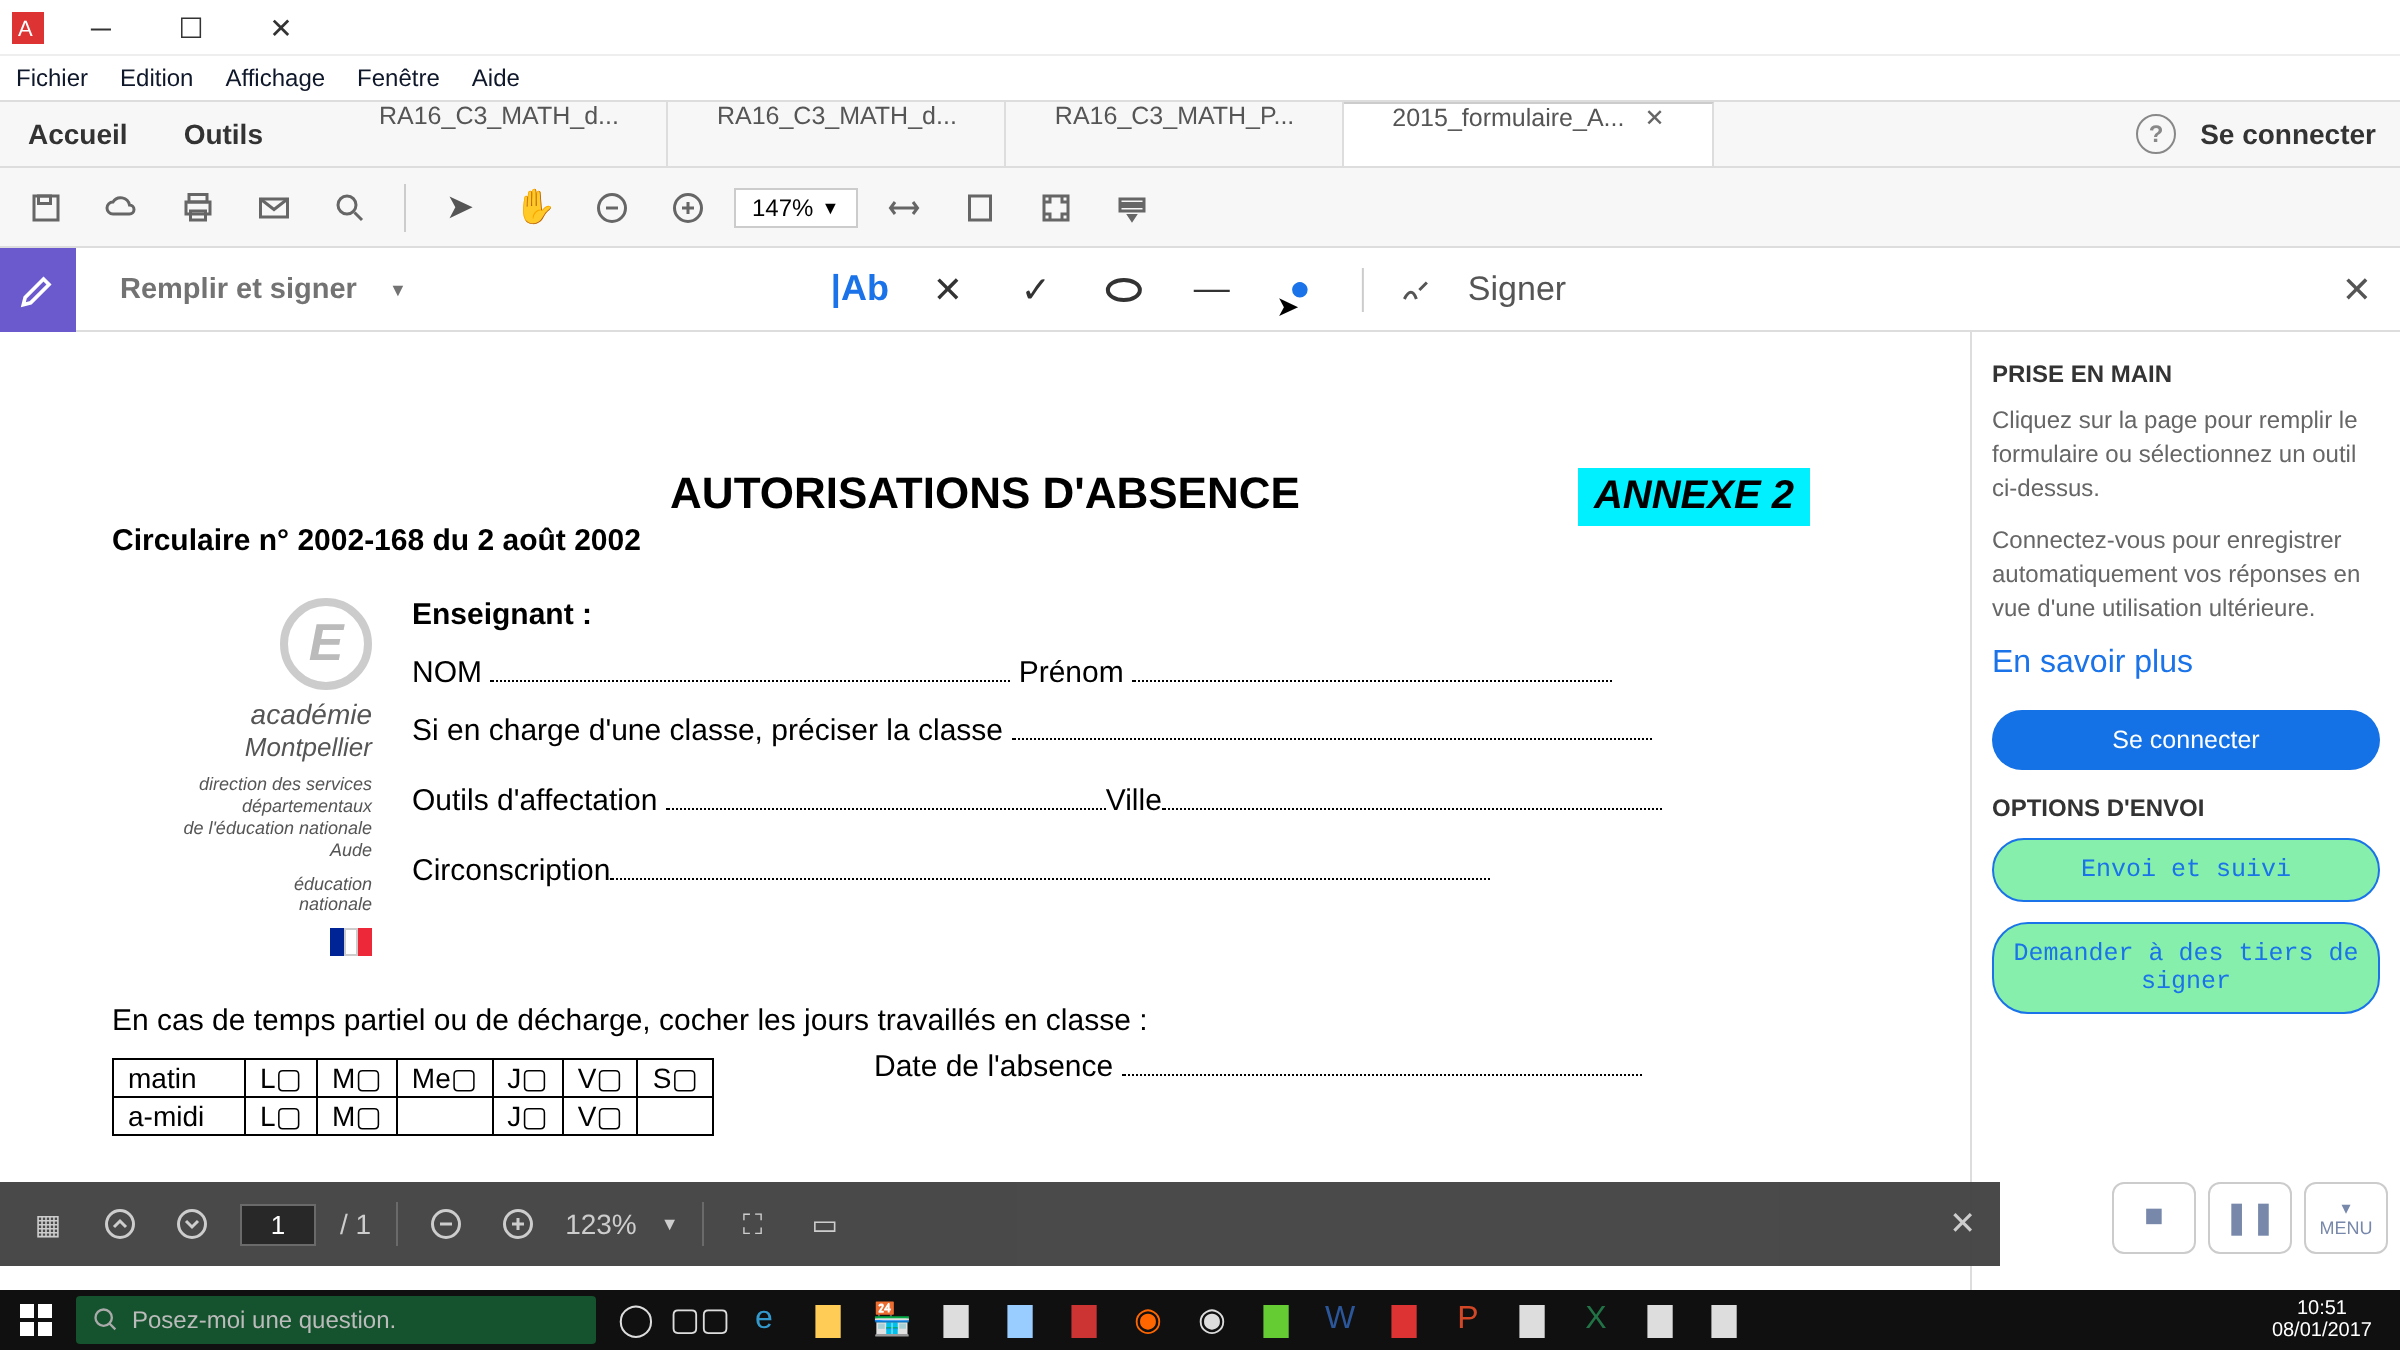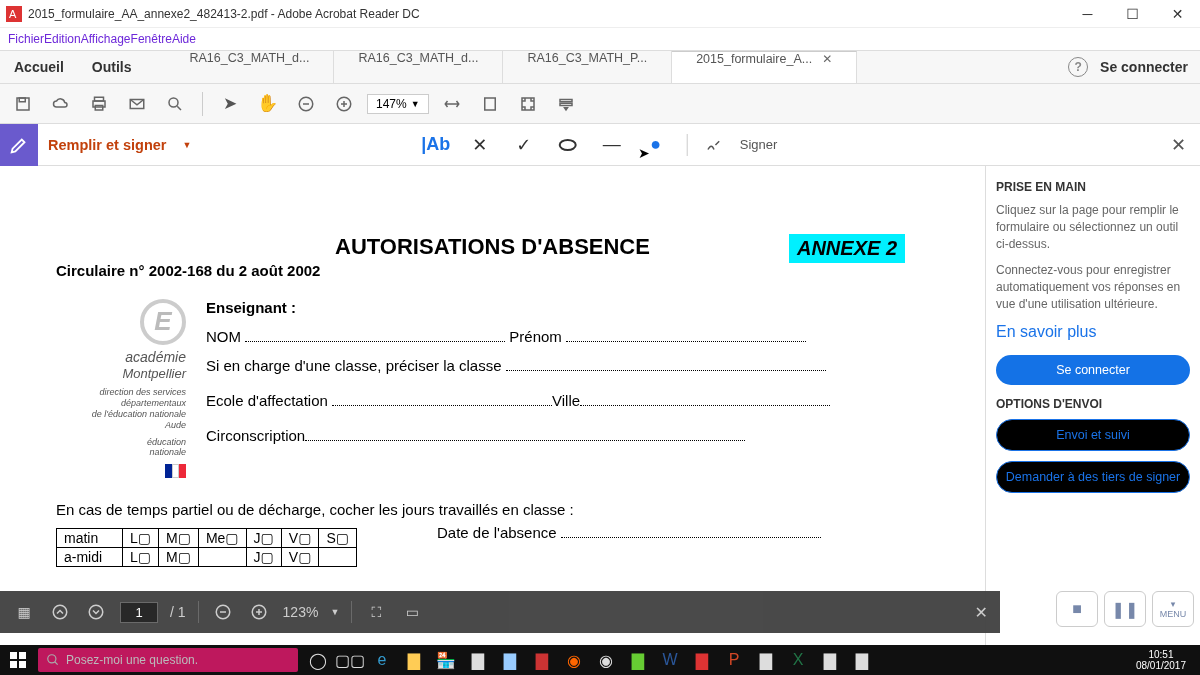--- a/index.html
+++ b/index.html
@@ -2,70 +2,70 @@
 <html><head>
 <meta charset="utf-8">
 <style>
 * { margin: 0; padding: 0; box-sizing: border-box; font-family: "Segoe UI", Tahoma, sans-serif; }
 body { width: 1200px; height: 675px; overflow: hidden; background: #fff; position: relative; }
 .titlebar { height: 28px; background: #fff; display: flex; align-items: center; padding-left: 6px; border-bottom: 1px solid #eee; }
 .titlebar .tb-icon { width: 16px; height: 16px; margin-right: 6px; }
 .titlebar .tb-title { font-size: 12px; color: #333; flex: 1; }
 .titlebar .win-btns { display: flex; }
 .titlebar .win-btn { width: 45px; height: 28px; display: flex; align-items: center; justify-content: center; font-size: 14px; color: #333; }
-.menubar { height: 22px; background: #fff; display: flex; align-items: center; padding-left: 8px; font-size: 12px; color: #6d28d9; }
+.menubar { height: 22px; background: #fff; display: flex; align-items: center; padding-left: 8px; font-size: 12px; color: #0f172a; gap: 16px; }
 .home-tools-bar { height: 34px; background: #f7f7f7; border-top: 1px solid #ddd; border-bottom: 1px solid #ddd; display: flex; align-items: center; }
 .home-tools-bar .ht-btn { padding: 0 14px; height: 100%; display: flex; align-items: center; font-size: 14px; font-weight: 600; color: #333; }
 .doc-tabs { display: flex; flex: 1; margin-left: 20px; height: 100%; }
 .doc-tab { padding: 0 24px; height: 100%; display: flex; align-items: flex-start; font-size: 12.5px; color: #555; border-right: 1px solid #ddd; position: relative; }
 .doc-tab.active { background: #fff; border-top: 1px solid #ccc; }
 .doc-tab .close-x { margin-left: 10px; font-size: 12px; color: #666; }
 .right-links { display: flex; align-items: center; gap: 12px; padding-right: 12px; font-size: 14px; font-weight: 600; color: #333; }
 .help-circle { width: 20px; height: 20px; border: 1.5px solid #888; border-radius: 50%; display: flex; align-items: center; justify-content: center; font-size: 12px; color: #888; }
 .toolbar { height: 40px; background: #f7f7f7; border-bottom: 1px solid #ddd; display: flex; align-items: center; padding: 0 8px; gap: 8px; }
 .toolbar .tool-icon { width: 30px; height: 30px; display: flex; align-items: center; justify-content: center; color: #555; font-size: 17px; cursor: pointer;}
 .toolbar .tool-icon svg { width: 18px; height: 18px; }
 .toolbar .sep { width: 1px; height: 24px; background: #ccc; margin: 0 4px; }
 .toolbar .zoom-box { background: #fff; border: 1px solid #ccc; padding: 2px 8px; font-size: 12px; display: flex; align-items: center; gap: 4px;}
 .fill-sign-bar { height: 42px; background: #fff; border-bottom: 1px solid #ddd; display: flex; align-items: center; }
 .fill-sign-icon { width: 38px; height: 42px; background: #6a5acd; display: flex; align-items: center; justify-content: center; }
-.fill-sign-label { font-size: 14.5px; font-weight: 600; color: #c2410c; margin-left: 10px; display:flex; align-items:center; gap:16px;}
+.fill-sign-label { font-size: 14.5px; font-weight: 600; color: #737373; margin-left: 22px; display:flex; align-items:center; gap:16px;}
 .fill-sign-tools { display: flex; align-items: center; gap: 18px; margin-left: auto; margin-right: auto; position: absolute; left: 50%; transform: translateX(-50%);}
 .fs-tool { color: #333; font-size: 18px; width: 26px; height: 26px; display: flex; align-items: center; justify-content: center; cursor: pointer;}
 .fs-tool.active { color: #1a73e8; font-weight: bold; }
 .fs-close { margin-left: auto; margin-right: 14px; font-size: 18px; color: #555; }
 .workspace { display: flex; height: calc(100% - 28px - 22px - 34px - 40px - 42px - 30px); background: #eee; }
 .document-area { flex: 1; overflow: hidden; background: #fff; position: relative; padding: 20px 56px 0 56px; }
 .side-panel { width: 215px; background: #fff; border-left: 1px solid #ddd; padding: 14px 10px; font-size: 12px; color: #333; overflow: hidden;}
 .side-panel h4 { font-size: 12px; font-weight: bold; margin-bottom: 8px; }
 .side-panel p { font-size: 12px; color: #666; line-height: 1.4; margin-bottom: 10px; }
 .side-link { color: #1a73e8; font-size: 16px; display: block; margin-bottom: 14px; }
 .side-btn { display: block; width: 100%; padding: 8px; border-radius: 18px; text-align: center; font-size: 12.5px; margin-bottom: 10px; cursor: pointer;}
 .side-btn.primary { background: #1472e6; color: #fff; border: none; }
-.side-btn.secondary { background: #000000; border: 1.5px solid #1a73e8; color: #1a73e8; }
+.side-btn.secondary { background: #86efac; border: 1.5px solid #1a73e8; color: #1a73e8; font-family: Liberation Mono, monospace; }
 .doc-title { text-align: center; font-size: 22px; font-weight: bold; margin-top: 48px; }
 .doc-sub { text-align: left; font-size: 15px; margin-top: 2px; }
 .annex-badge { position: absolute; right: 80px; top: 68px; background: #00f0ff; padding: 3px 8px; font-size: 20px; font-weight: bold; font-style: italic; }
 .doc-body { margin-top: 20px; display: flex; gap: 20px; }
 .logo-col { width: 130px; text-align: right; font-size: 10px; font-style: italic; line-height: 1.2; color: #555;}
 .logo-col .big-E { width: 46px; height: 46px; border: 4px solid #ccc; border-radius: 50%; display: inline-flex; align-items: center; justify-content: center; font-size: 26px; font-weight: bold; color: #bbb; margin-bottom:2px; float:right;}
 .form-col { flex: 1; font-size: 15px; }
 .form-col .frow { margin-bottom: 12px; white-space: nowrap;}
 .dotted { border-bottom: 1px dotted #000; display: inline-block; }
 .bottom-form { font-size: 15px; margin-left: 0; }
 .sched-table { border-collapse: collapse; margin-top: 4px; margin-left: 0;}
 .sched-table td { border: 1px solid #000; padding: 1px 7px; font-size: 14px; }
 .bottom-flex { display: flex; gap: 80px; margin-top: 6px; align-items: flex-start;}
 .page-bar { position: absolute; left: 0; bottom: 42px; height: 42px; background: #444; width: 1000px; color: #ccc; display: flex; align-items: center; padding: 0 12px; gap: 12px; font-size: 14px; opacity:0.97; }
 .page-bar .pb-icon { width: 24px; height: 24px; display: flex; align-items: center; justify-content: center; }
 .page-bar .pb-input { background: #222; color: #fff; border: 1px solid #666; width: 38px; text-align: center; font-size: 13px; padding:2px;}
 .page-bar .pb-close { margin-left: auto; font-size: 16px; cursor:pointer;}
 .taskbar { position: absolute; bottom: 0; left: 0; right: 0; height: 30px; background: #101010; display: flex; align-items: center; padding: 0; }
 .taskbar .start { width: 36px; height: 30px; display: flex; align-items: center; justify-content: center; }
-.taskbar .search { background: #be185d; height: 24px; margin-left: 2px; display: flex; align-items: center; padding: 0 8px; border-radius: 2px; width: 260px; }
+.taskbar .search { background: #14532d; height: 24px; margin-left: 2px; display: flex; align-items: center; padding: 0 8px; border-radius: 2px; width: 260px; }
 .taskbar .search-text { color: #bbb; font-size: 12px; margin-left: 6px; }
 .taskbar .tb-icons { display: flex; align-items: center; gap: 4px; margin-left: 6px; }
 .taskbar .task-icon { width: 28px; height: 28px; display: flex; align-items: center; justify-content: center; color: #ddd; font-size: 16px; }
 .taskbar .tray { margin-left: auto; color: #fff; font-size: 10px; text-align: center; line-height: 1.1; padding-right: 14px;}
 .float-ctrl { position: absolute; right: 6px; bottom: 48px; display: flex; gap: 6px; z-index:5;}
 .float-ctrl .fc-btn { width: 42px; height: 36px; border: 1px solid #ccc; border-radius: 6px; background: #fff; display: flex; align-items: center; justify-content: center; color: #78a; font-size: 16px; }
 .cursor-arrow { position: absolute; left: 638px; top: 145px; font-size: 14px; color: #000; z-index: 10; pointer-events:none;}
 .flag-box { display:inline-block; margin-top:6px;}
 .flag-box div{display:flex;}
 .flag-box span{width:7px;height:14px;display:inline-block}
@@ -73,21 +73,20 @@
 </head>
 <body>
 
 <div class="titlebar">
   <span class="tb-icon">
     <svg viewBox="0 0 16 16">
         <rect width="16" height="16" fill="#d33"></rect>
         <text x="3" y="12" font-size="11" fill="#fff">A</text>
       </svg>
   </span>
-  <span class="tb-title">2015_formulaire_AA_annexe2_482413-2.pdf - Adobe Acrobat Reader DC</span>
   <div class="win-btns">
     <div class="win-btn">─</div>
     <div class="win-btn">☐</div>
     <div class="win-btn">✕</div>
   </div>
 </div>
 
 <div class="menubar">
   <span>Fichier</span>
   <span>Edition</span>
@@ -210,21 +209,21 @@
     <div class="fs-tool">✕</div>
     <div class="fs-tool">✓</div>
     <div class="fs-tool">
         <svg width="20" height="14" viewBox="0 0 20 14">
           <ellipse cx="10" cy="7" rx="8" ry="5" fill="none" stroke="#333" stroke-width="2"></ellipse>
         </svg>
       </div>
     <div class="fs-tool">—</div>
     <div class="fs-tool" style="color:#1a73e8">●</div>
     <div style="width:1px;height:22px;background:#ccc"></div>
-    <div class="fs-tool" style="width:auto;gap:16px;font-size:13px;color:#555">
+    <div class="fs-tool" style="width:auto;gap:16px;font-size:17px;color:#555">
         <svg width="18" height="18" viewBox="0 0 24 24" fill="none" stroke="#555" stroke-width="2">
           <path d="M3 18c3-6 6-6 8 0M13 12l5-5"></path>
         </svg>
         <span>Signer</span>
       </div>
   </div>
   <div class="fs-close">✕</div>
 </div>
 
 <span class="cursor-arrow">➤</span>
@@ -251,21 +250,21 @@
         <div class="flag-box"><div>
               <span style="background:#002395"></span>
               <span style="background:#fff;border:1px solid #ccc"></span>
               <span style="background:#ed2939"></span>
             </div></div>
       </div>
       <div class="form-col">
         <div class="frow"><b>Enseignant :</b></div>
         <div class="frow"><span>NOM</span> <span class="dotted" style="width:260px"></span> <span>Prénom</span> <span class="dotted" style="width:240px"></span></div>
         <div class="frow"><span>Si en charge d'une classe, préciser la classe</span> <span class="dotted" style="width:320px"></span></div>
-        <div class="frow" style="margin-top:18px"><span>Ecole d'affectation</span> <span class="dotted" style="width:220px"></span><span>Ville</span><span class="dotted" style="width:250px"></span></div>
+        <div class="frow" style="margin-top:18px"><span>Outils d'affectation</span> <span class="dotted" style="width:220px"></span><span>Ville</span><span class="dotted" style="width:250px"></span></div>
         <div class="frow" style="margin-top:18px"><span>Circonscription</span><span class="dotted" style="width:440px"></span></div>
       </div>
     </div>
     <div class="bottom-form" style="margin-top:20px">
       <div>En cas de temps partiel ou de décharge, cocher les jours travaillés en classe :</div>
       <div class="bottom-flex">
         <table class="sched-table">
           <tbody>
               <tr>
                 <td style="width:66px">matin</td>

